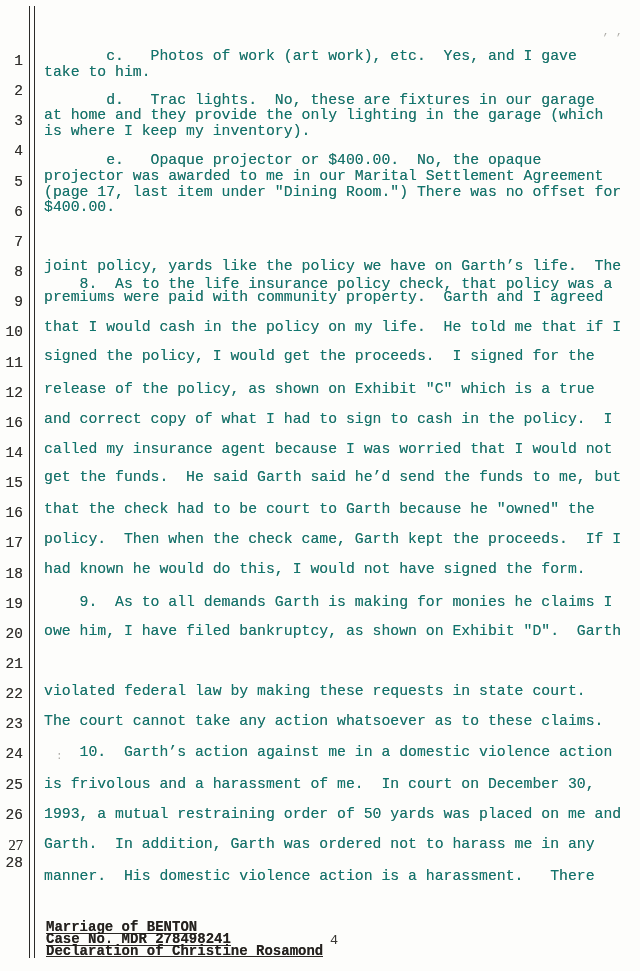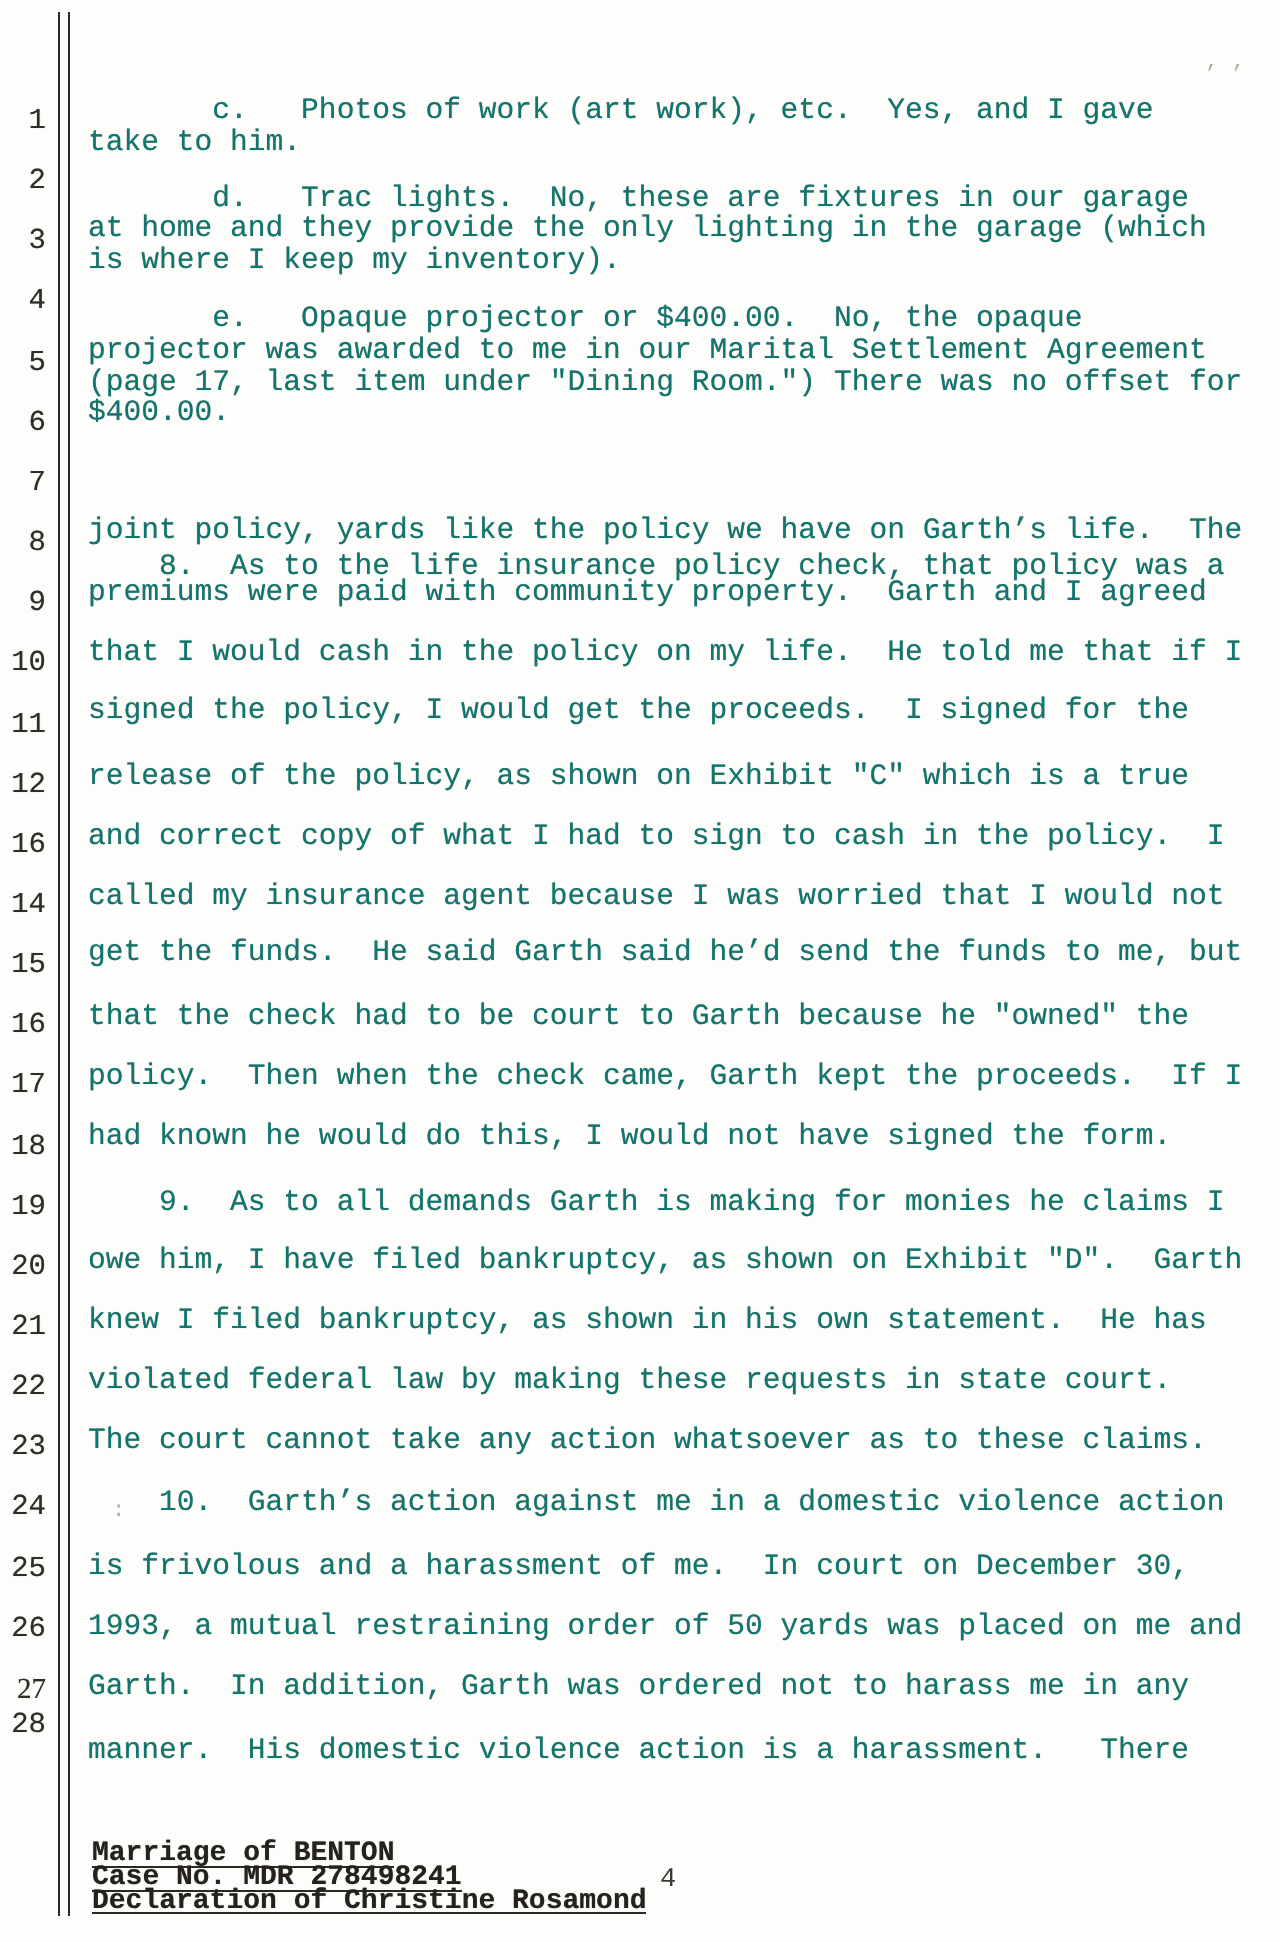--- a/index.html
+++ b/index.html
@@ -106,21 +106,20 @@
       <div class="body-line" style="top: 348px;">signed the policy, I would get the proceeds.  I signed for the</div>
       <div class="body-line" style="top: 381px;">release of the policy, as shown on Exhibit "C" which is a true</div>
       <div class="body-line" style="top: 411px;">and correct copy of what I had to sign to cash in the policy.  I</div>
       <div class="body-line" style="top: 441px;">called my insurance agent because I was worried that I would not</div>
       <div class="body-line" style="top: 469px;">get the funds.  He said Garth said he’d send the funds to me, but</div>
       <div class="body-line" style="top: 501px;">that the check had to be court to Garth because he "owned" the</div>
       <div class="body-line" style="top: 531px;">policy.  Then when the check came, Garth kept the proceeds.  If I</div>
       <div class="body-line" style="top: 561px;">had known he would do this, I would not have signed the form.</div>
       <div class="body-line" style="top: 594px;">    9.  As to all demands Garth is making for monies he claims I</div>
       <div class="body-line" style="top: 623px;">owe him, I have filed bankruptcy, as shown on Exhibit "D".  Garth</div>
-      <div class="body-line" style="top: 653px;">knew I filed bankruptcy, as shown in his own statement.  He has</div>
       <div class="body-line" style="top: 683px;">violated federal law by making these requests in state court.</div>
       <div class="body-line" style="top: 713px;">The court cannot take any action whatsoever as to these claims.</div>
       <div class="body-line" style="top: 744px;">    10.  Garth’s action against me in a domestic violence action</div>
       <div class="body-line" style="top: 776px;">is frivolous and a harassment of me.  In court on December 30,</div>
       <div class="body-line" style="top: 806px;">1993, a mutual restraining order of 50 yards was placed on me and</div>
       <div class="body-line" style="top: 836px;">Garth.  In addition, Garth was ordered not to harass me in any</div>
       <div class="body-line" style="top: 868px;">manner.  His domestic violence action is a harassment.   There</div>
     </div>
 
   <div class="footer-caption">

